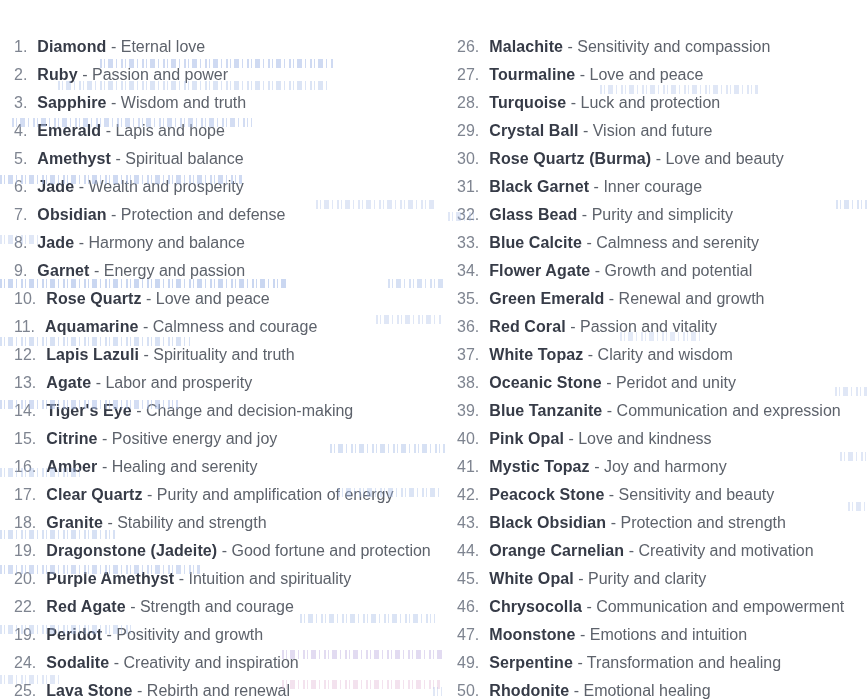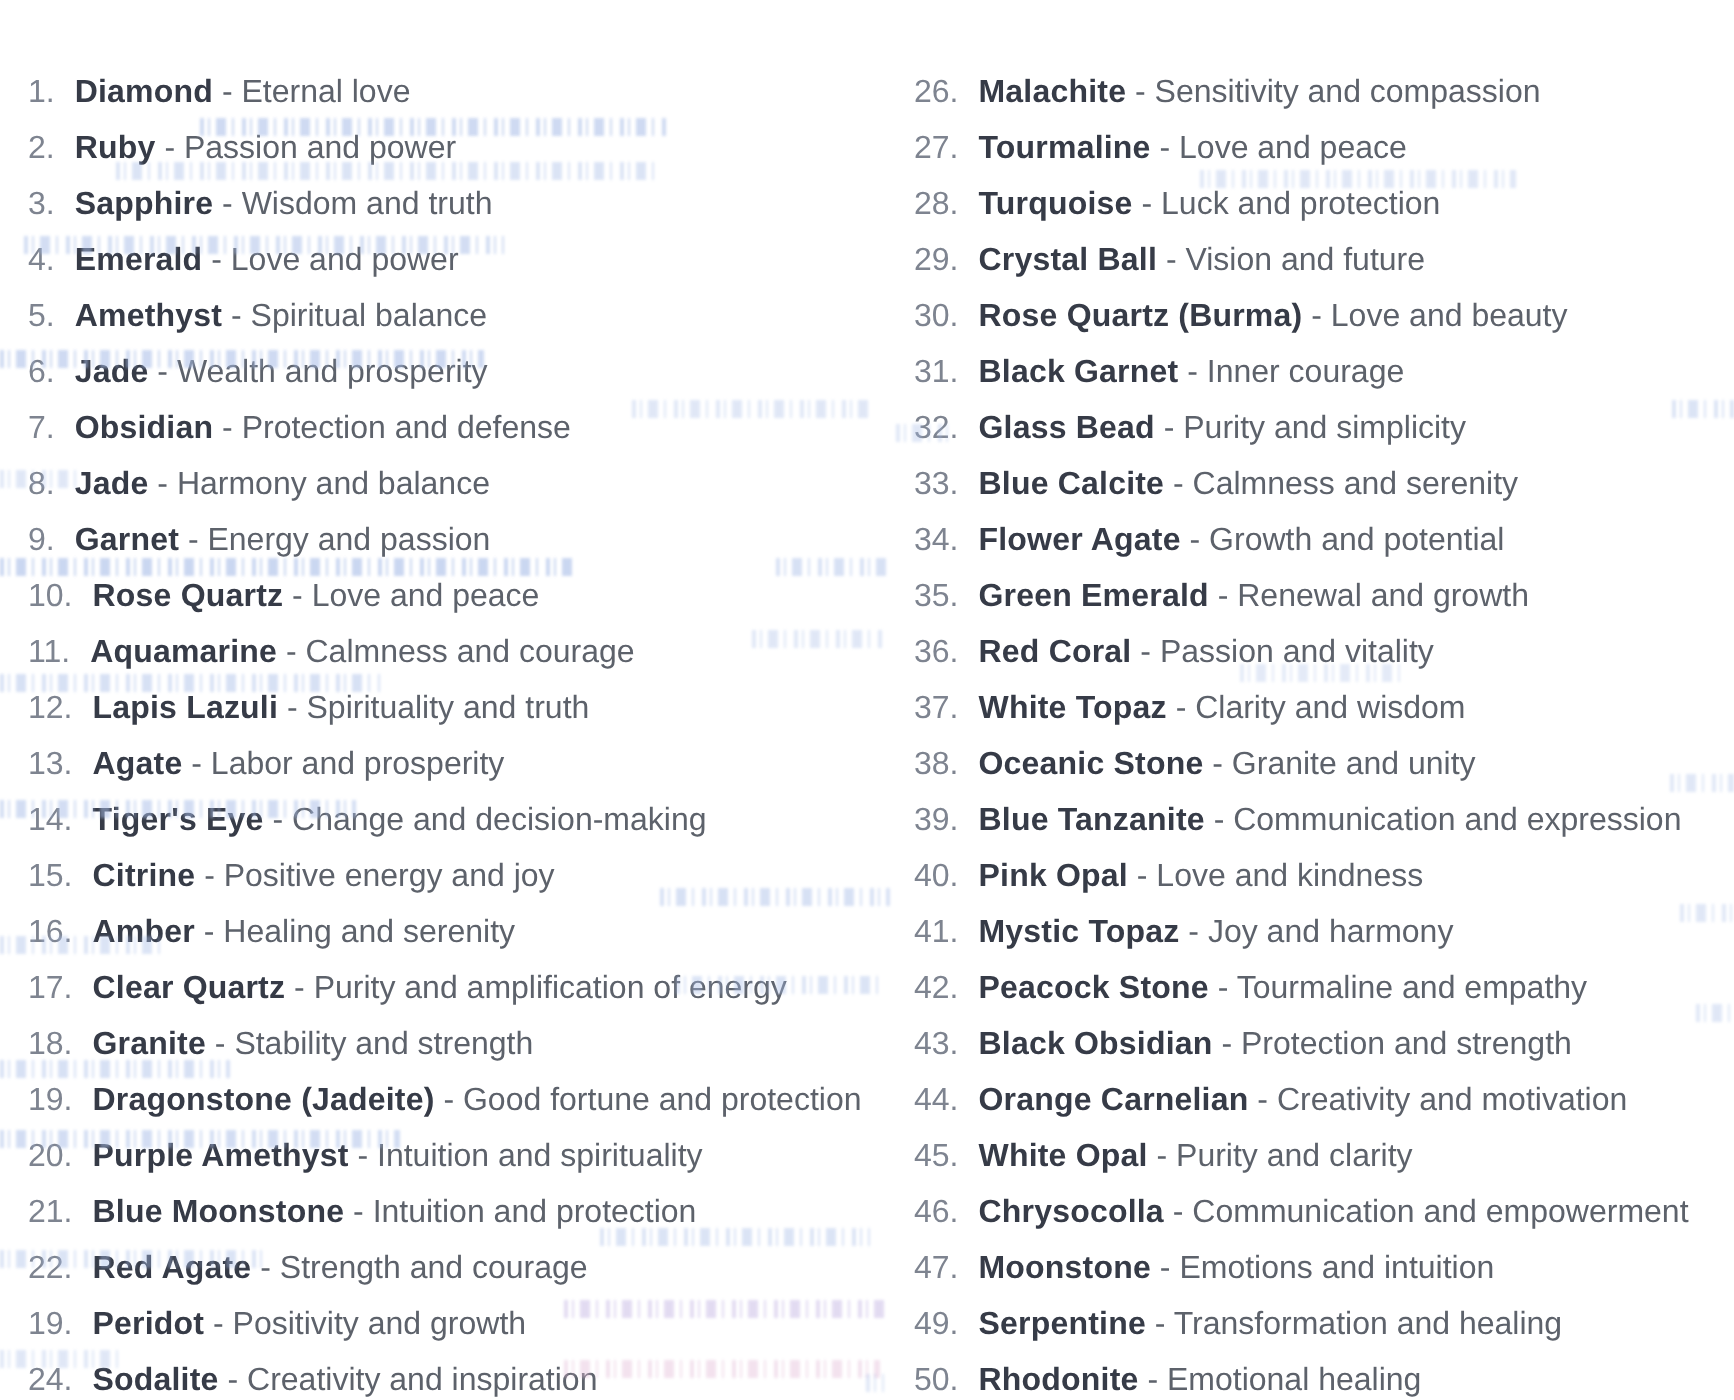--- a/index.html
+++ b/index.html
@@ -40,61 +40,60 @@
   .ghost.pink   { color: var(--artifact-pink,   #e2b8d6); }
 </style>
 </head>
 <body style="background: rgb(255, 255, 255);">
 
 <div id="page">
   <div id="col-left" class="col">
       <div class="item"><span class="num">1.</span><span class="name">Diamond</span><span class="desc"> - Eternal love</span></div>
       <div class="item"><span class="num">2.</span><span class="name">Ruby</span><span class="desc"> - Passion and power</span></div>
       <div class="item"><span class="num">3.</span><span class="name">Sapphire</span><span class="desc"> - Wisdom and truth</span></div>
-      <div class="item"><span class="num">4.</span><span class="name">Emerald</span><span class="desc"> - Love and power</span></div>
+      <div class="item"><span class="num">4.</span><span class="name">Emerald</span><span class="desc"> - Lapis and hope</span></div>
       <div class="item"><span class="num">5.</span><span class="name">Amethyst</span><span class="desc"> - Spiritual balance</span></div>
       <div class="item"><span class="num">6.</span><span class="name">Jade</span><span class="desc"> - Wealth and prosperity</span></div>
       <div class="item"><span class="num">7.</span><span class="name">Obsidian</span><span class="desc"> - Protection and defense</span></div>
       <div class="item"><span class="num">8.</span><span class="name">Jade</span><span class="desc"> - Harmony and balance</span></div>
       <div class="item"><span class="num">9.</span><span class="name">Garnet</span><span class="desc"> - Energy and passion</span></div>
       <div class="item"><span class="num">10.</span><span class="name">Rose Quartz</span><span class="desc"> - Love and peace</span></div>
       <div class="item"><span class="num">11.</span><span class="name">Aquamarine</span><span class="desc"> - Calmness and courage</span></div>
       <div class="item"><span class="num">12.</span><span class="name">Lapis Lazuli</span><span class="desc"> - Spirituality and truth</span></div>
       <div class="item"><span class="num">13.</span><span class="name">Agate</span><span class="desc"> - Labor and prosperity</span></div>
       <div class="item"><span class="num">14.</span><span class="name">Tiger's Eye</span><span class="desc"> - Change and decision-making</span></div>
       <div class="item"><span class="num">15.</span><span class="name">Citrine</span><span class="desc"> - Positive energy and joy</span></div>
       <div class="item"><span class="num">16.</span><span class="name">Amber</span><span class="desc"> - Healing and serenity</span></div>
       <div class="item"><span class="num">17.</span><span class="name">Clear Quartz</span><span class="desc"> - Purity and amplification of energy</span></div>
       <div class="item"><span class="num">18.</span><span class="name">Granite</span><span class="desc"> - Stability and strength</span></div>
       <div class="item"><span class="num">19.</span><span class="name">Dragonstone (Jadeite)</span><span class="desc"> - Good fortune and protection</span></div>
       <div class="item"><span class="num">20.</span><span class="name">Purple Amethyst</span><span class="desc"> - Intuition and spirituality</span></div>
-      <div class="item"><span class="num">21.</span><span class="name">Blue Moonstone</span><span class="desc"> - Intuition and protection</span></div>
       <div class="item"><span class="num">22.</span><span class="name">Red Agate</span><span class="desc"> - Strength and courage</span></div>
       <div class="item"><span class="num">19.</span><span class="name">Peridot</span><span class="desc"> - Positivity and growth</span></div>
       <div class="item"><span class="num">24.</span><span class="name">Sodalite</span><span class="desc"> - Creativity and inspiration</span></div>
       <div class="item"><span class="num">25.</span><span class="name">Lava Stone</span><span class="desc"> - Rebirth and renewal</span></div>
     </div>
   <div id="col-right" class="col">
       <div class="item"><span class="num">26.</span><span class="name">Malachite</span><span class="desc"> - Sensitivity and compassion</span></div>
       <div class="item"><span class="num">27.</span><span class="name">Tourmaline</span><span class="desc"> - Love and peace</span></div>
       <div class="item"><span class="num">28.</span><span class="name">Turquoise</span><span class="desc"> - Luck and protection</span></div>
       <div class="item"><span class="num">29.</span><span class="name">Crystal Ball</span><span class="desc"> - Vision and future</span></div>
       <div class="item"><span class="num">30.</span><span class="name">Rose Quartz (Burma)</span><span class="desc"> - Love and beauty</span></div>
       <div class="item"><span class="num">31.</span><span class="name">Black Garnet</span><span class="desc"> - Inner courage</span></div>
       <div class="item"><span class="num">32.</span><span class="name">Glass Bead</span><span class="desc"> - Purity and simplicity</span></div>
       <div class="item"><span class="num">33.</span><span class="name">Blue Calcite</span><span class="desc"> - Calmness and serenity</span></div>
       <div class="item"><span class="num">34.</span><span class="name">Flower Agate</span><span class="desc"> - Growth and potential</span></div>
       <div class="item"><span class="num">35.</span><span class="name">Green Emerald</span><span class="desc"> - Renewal and growth</span></div>
       <div class="item"><span class="num">36.</span><span class="name">Red Coral</span><span class="desc"> - Passion and vitality</span></div>
       <div class="item"><span class="num">37.</span><span class="name">White Topaz</span><span class="desc"> - Clarity and wisdom</span></div>
-      <div class="item"><span class="num">38.</span><span class="name">Oceanic Stone</span><span class="desc"> - Granite and unity</span></div>
+      <div class="item"><span class="num">38.</span><span class="name">Oceanic Stone</span><span class="desc"> - Peridot and unity</span></div>
       <div class="item"><span class="num">39.</span><span class="name">Blue Tanzanite</span><span class="desc"> - Communication and expression</span></div>
       <div class="item"><span class="num">40.</span><span class="name">Pink Opal</span><span class="desc"> - Love and kindness</span></div>
       <div class="item"><span class="num">41.</span><span class="name">Mystic Topaz</span><span class="desc"> - Joy and harmony</span></div>
-      <div class="item"><span class="num">42.</span><span class="name">Peacock Stone</span><span class="desc"> - Tourmaline and empathy</span></div>
+      <div class="item"><span class="num">42.</span><span class="name">Peacock Stone</span><span class="desc"> - Sensitivity and beauty</span></div>
       <div class="item"><span class="num">43.</span><span class="name">Black Obsidian</span><span class="desc"> - Protection and strength</span></div>
       <div class="item"><span class="num">44.</span><span class="name">Orange Carnelian</span><span class="desc"> - Creativity and motivation</span></div>
       <div class="item"><span class="num">45.</span><span class="name">White Opal</span><span class="desc"> - Purity and clarity</span></div>
       <div class="item"><span class="num">46.</span><span class="name">Chrysocolla</span><span class="desc"> - Communication and empowerment</span></div>
       <div class="item"><span class="num">47.</span><span class="name">Moonstone</span><span class="desc"> - Emotions and intuition</span></div>
       <div class="item"><span class="num">49.</span><span class="name">Serpentine</span><span class="desc"> - Transformation and healing</span></div>
       <div class="item"><span class="num">50.</span><span class="name">Rhodonite</span><span class="desc"> - Emotional healing</span></div>
     </div>
 <div class="ghost blue" style="left: 100px; top: 27px; width: 235px; opacity: 0.55;"></div>
     <div class="ghost blue" style="left: 58px; top: 49px; width: 272px; opacity: 0.4;"></div>

